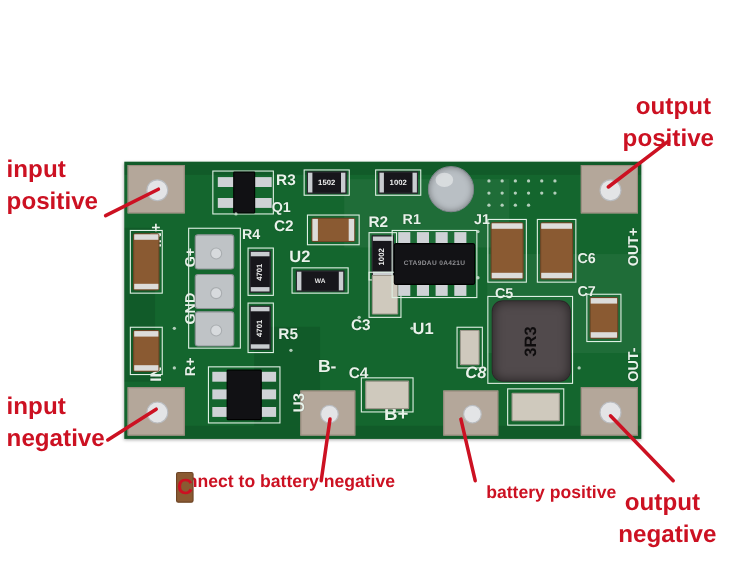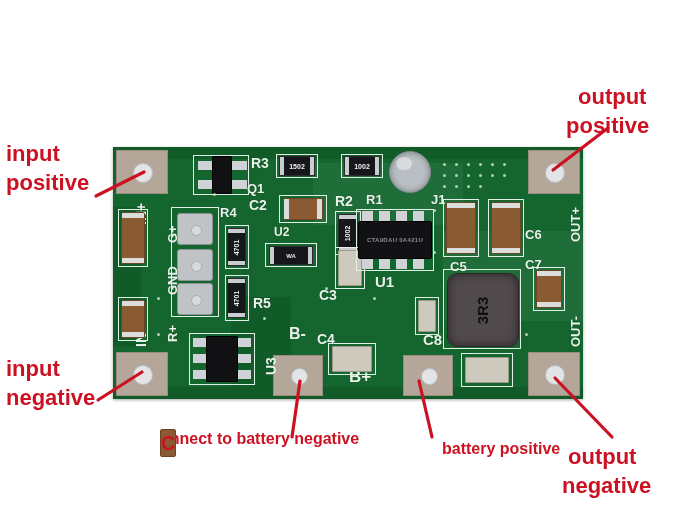--- a/index.html
+++ b/index.html
@@ -196,21 +196,21 @@
 
     <div class="box" style="left:222px;top:64px;width:26px;height:44px;"></div>
     <div class="res v" style="left:225px;top:67px;width:20px;height:38px;">
       <span>1002</span>
     </div>
 
     <div class="box" style="left:58px;top:60px;width:48px;height:110px;"></div>
     <div class="tp" style="left:64px;top:66px;width:34px;height:30px;"></div>
     <div class="tp" style="left:64px;top:102px;width:34px;height:30px;"></div>
     <div class="tp" style="left:64px;top:136px;width:34px;height:30px;"></div>
-    <div class="silk" style="left:150px;top:78px;font-size:12px;margin-left:11px;">U2</div>
+    <div class="silk" style="left:150px;top:78px;font-size:15px;">U2</div>
 
     <div class="box" style="left:112px;top:78px;width:24px;height:44px;"></div>
     <div class="res v" style="left:114px;top:81px;width:19px;height:38px;">
       <span>4701</span>
     </div>
 
     <div class="box" style="left:152px;top:96px;width:52px;height:24px;"></div>
     <div class="diode" style="left:156px;top:99px;width:44px;height:19px;">
       <span>WA</span>
     </div>
@@ -227,21 +227,21 @@
     <div class="leg" style="left:266px;top:64px;width:11px;height:11px;"></div>
     <div class="leg" style="left:283px;top:64px;width:11px;height:11px;"></div>
     <div class="leg" style="left:300px;top:64px;width:11px;height:11px;"></div>
     <div class="leg" style="left:249px;top:111px;width:11px;height:11px;"></div>
     <div class="leg" style="left:266px;top:111px;width:11px;height:11px;"></div>
     <div class="leg" style="left:283px;top:111px;width:11px;height:11px;"></div>
     <div class="leg" style="left:300px;top:111px;width:11px;height:11px;"></div>
     <div class="ic" style="left:245px;top:74px;width:74px;height:38px;">
       <span class="mk">CTA9DAU 0A421U</span>
     </div>
-    <div class="silk" style="left:262px;top:126px;font-size:15px;">U1</div>
+    <div class="silk" style="left:262px;top:144px;font-size:15px;">U1</div>
 
     <div class="box" style="left:330px;top:122px;width:78px;height:80px;"></div>
     <div class="ind" style="left:334px;top:126px;width:70px;height:72px;">
       <span>3R3</span>
     </div>
 
     <div class="box" style="left:302px;top:150px;width:24px;height:38px;"></div>
     <div class="mlcc" style="left:305px;top:153px;width:18px;height:32px;"></div>
 
     <div class="box" style="left:420px;top:120px;width:32px;height:44px;"></div>
@@ -256,21 +256,21 @@
     <div class="silk" style="left:176px;top:178px;font-size:16px;">B-</div>
 
     <div class="silk" style="left:236px;top:220px;font-size:17px;">B+</div>
 
     <div class="box" style="left:215px;top:196px;width:48px;height:32px;"></div>
     <div class="mlcc" style="left:219px;top:199px;width:40px;height:26px;"></div>
     <div class="silk" style="left:204px;top:184px;font-size:14px;">C4</div>
 
     <div class="box" style="left:348px;top:206px;width:52px;height:34px;"></div>
     <div class="mlcc" style="left:352px;top:210px;width:44px;height:26px;"></div>
-    <div class="silk" style="left:310px;top:184px;font-size:15px;">C8</div>
+    <div class="silk" style="left:310px;top:184px;font-size:15px;font-style:italic;">C8</div>
 
     <div class="box" style="left:76px;top:186px;width:66px;height:52px;"></div>
     <div class="leg" style="left:80px;top:191px;width:14px;height:9px;"></div>
     <div class="leg" style="left:80px;top:207px;width:14px;height:9px;"></div>
     <div class="leg" style="left:80px;top:223px;width:14px;height:9px;"></div>
     <div class="leg" style="left:124px;top:191px;width:14px;height:9px;"></div>
     <div class="leg" style="left:124px;top:207px;width:14px;height:9px;"></div>
     <div class="leg" style="left:124px;top:223px;width:14px;height:9px;"></div>
     <div class="sot" style="left:93px;top:189px;width:32px;height:46px;"></div>
     <div class="silk v" style="left:150px;top:228px;font-size:14px;">U3</div>

